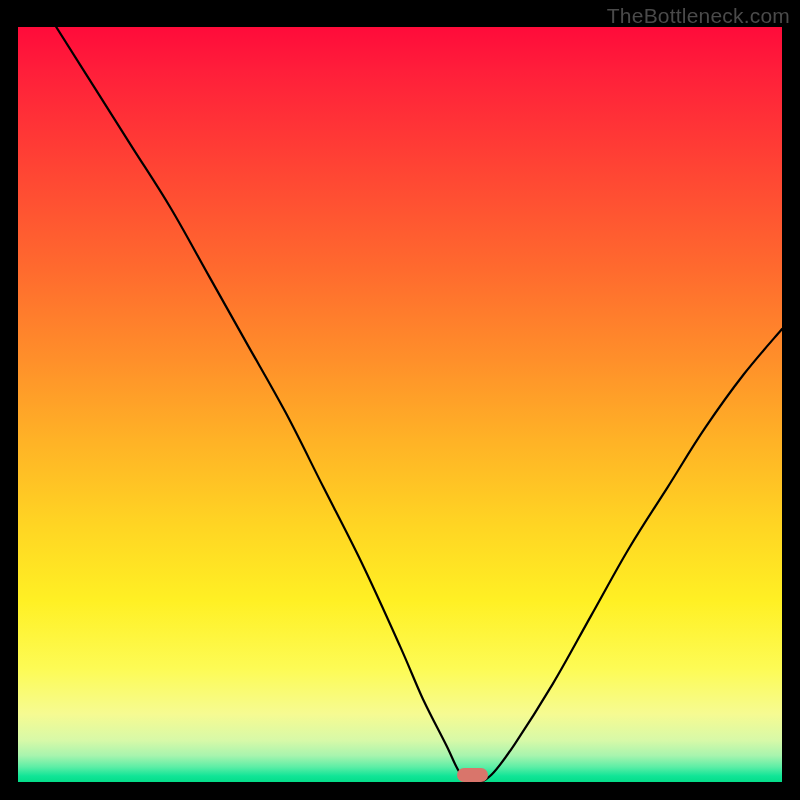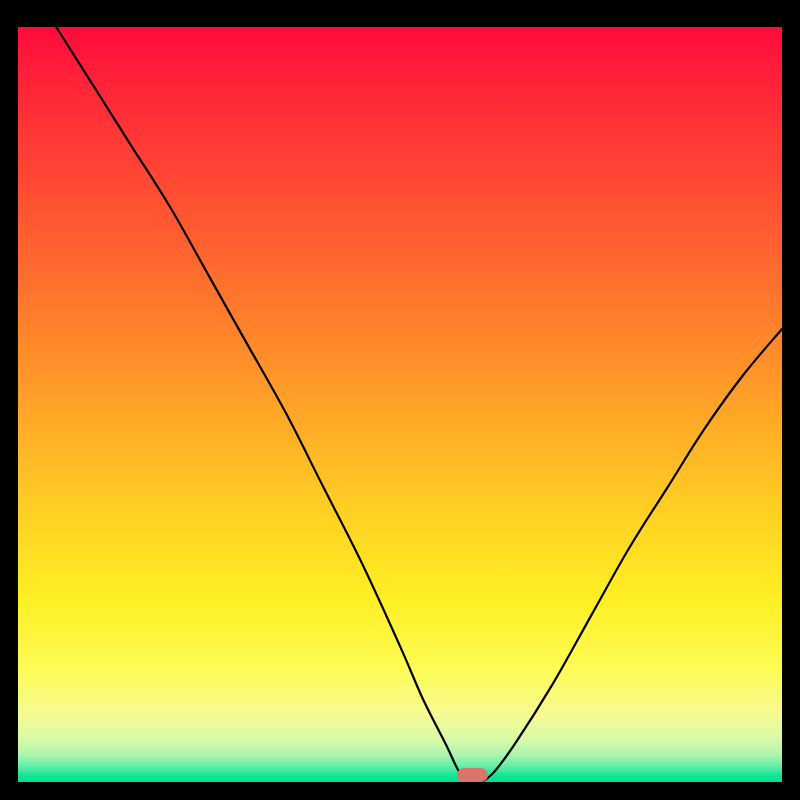--- a/index.html
+++ b/index.html
@@ -68,20 +68,21 @@
     background: #d9756b;
     border-radius: 7px;
     z-index: 5;
   }
 </style>
 </head>
 <body>
 
 <div class="frame">
 
+  <div class="watermark">TheBottleneck.com</div>
 
   <div class="plot-area">
     <div class="gradient-bg"></div>
 
     <svg class="curve" viewBox="0 0 764 755" preserveAspectRatio="none">
       <path id="curve-path" fill="none" stroke="#000" stroke-width="2.2" stroke-linecap="round" stroke-linejoin="round" d="M 38.2 0.0 C 45.1 10.9, 62.6 38.7, 76.4 60.4 C 90.2 82.1, 100.8 99.1, 114.6 120.8 C 128.4 142.5, 139.0 158.1, 152.8 181.2 C 166.6 204.3, 177.2 224.7, 191.0 249.1 C 204.8 273.6, 215.4 292.6, 229.2 317.1 C 243.0 341.6, 253.6 359.2, 267.4 385.1 C 281.2 410.9, 291.8 433.4, 305.6 460.6 C 319.4 487.7, 330.0 507.5, 343.8 536.0 C 357.6 564.6, 371.0 594.6, 382.0 619.1 C 393.0 643.6, 396.7 654.3, 404.9 672.0 C 413.2 689.6, 421.0 703.7, 427.8 717.3 C 434.7 730.8, 437.6 740.7, 443.1 747.5 C 448.6 754.2, 452.9 755.0, 458.4 755.0 C 463.9 755.0, 466.8 754.2, 473.7 747.5 C 480.6 740.7, 485.6 733.6, 496.6 717.3 C 507.6 700.9, 521.0 680.0, 534.8 656.9 C 548.6 633.7, 559.2 613.4, 573.0 588.9 C 586.8 564.4, 597.4 544.1, 611.2 521.0 C 625.0 497.8, 635.6 482.3, 649.4 460.6 C 663.2 438.8, 673.8 420.5, 687.6 400.2 C 701.4 379.8, 712.0 365.0, 725.8 347.3 C 739.6 329.6, 757.1 310.2, 764.0 302.0"></path>
     </svg>
 
     <div class="marker" title="min-marker" style="left: 439px; top: 741px; width: 31px; height: 14px;"></div>
   </div>

